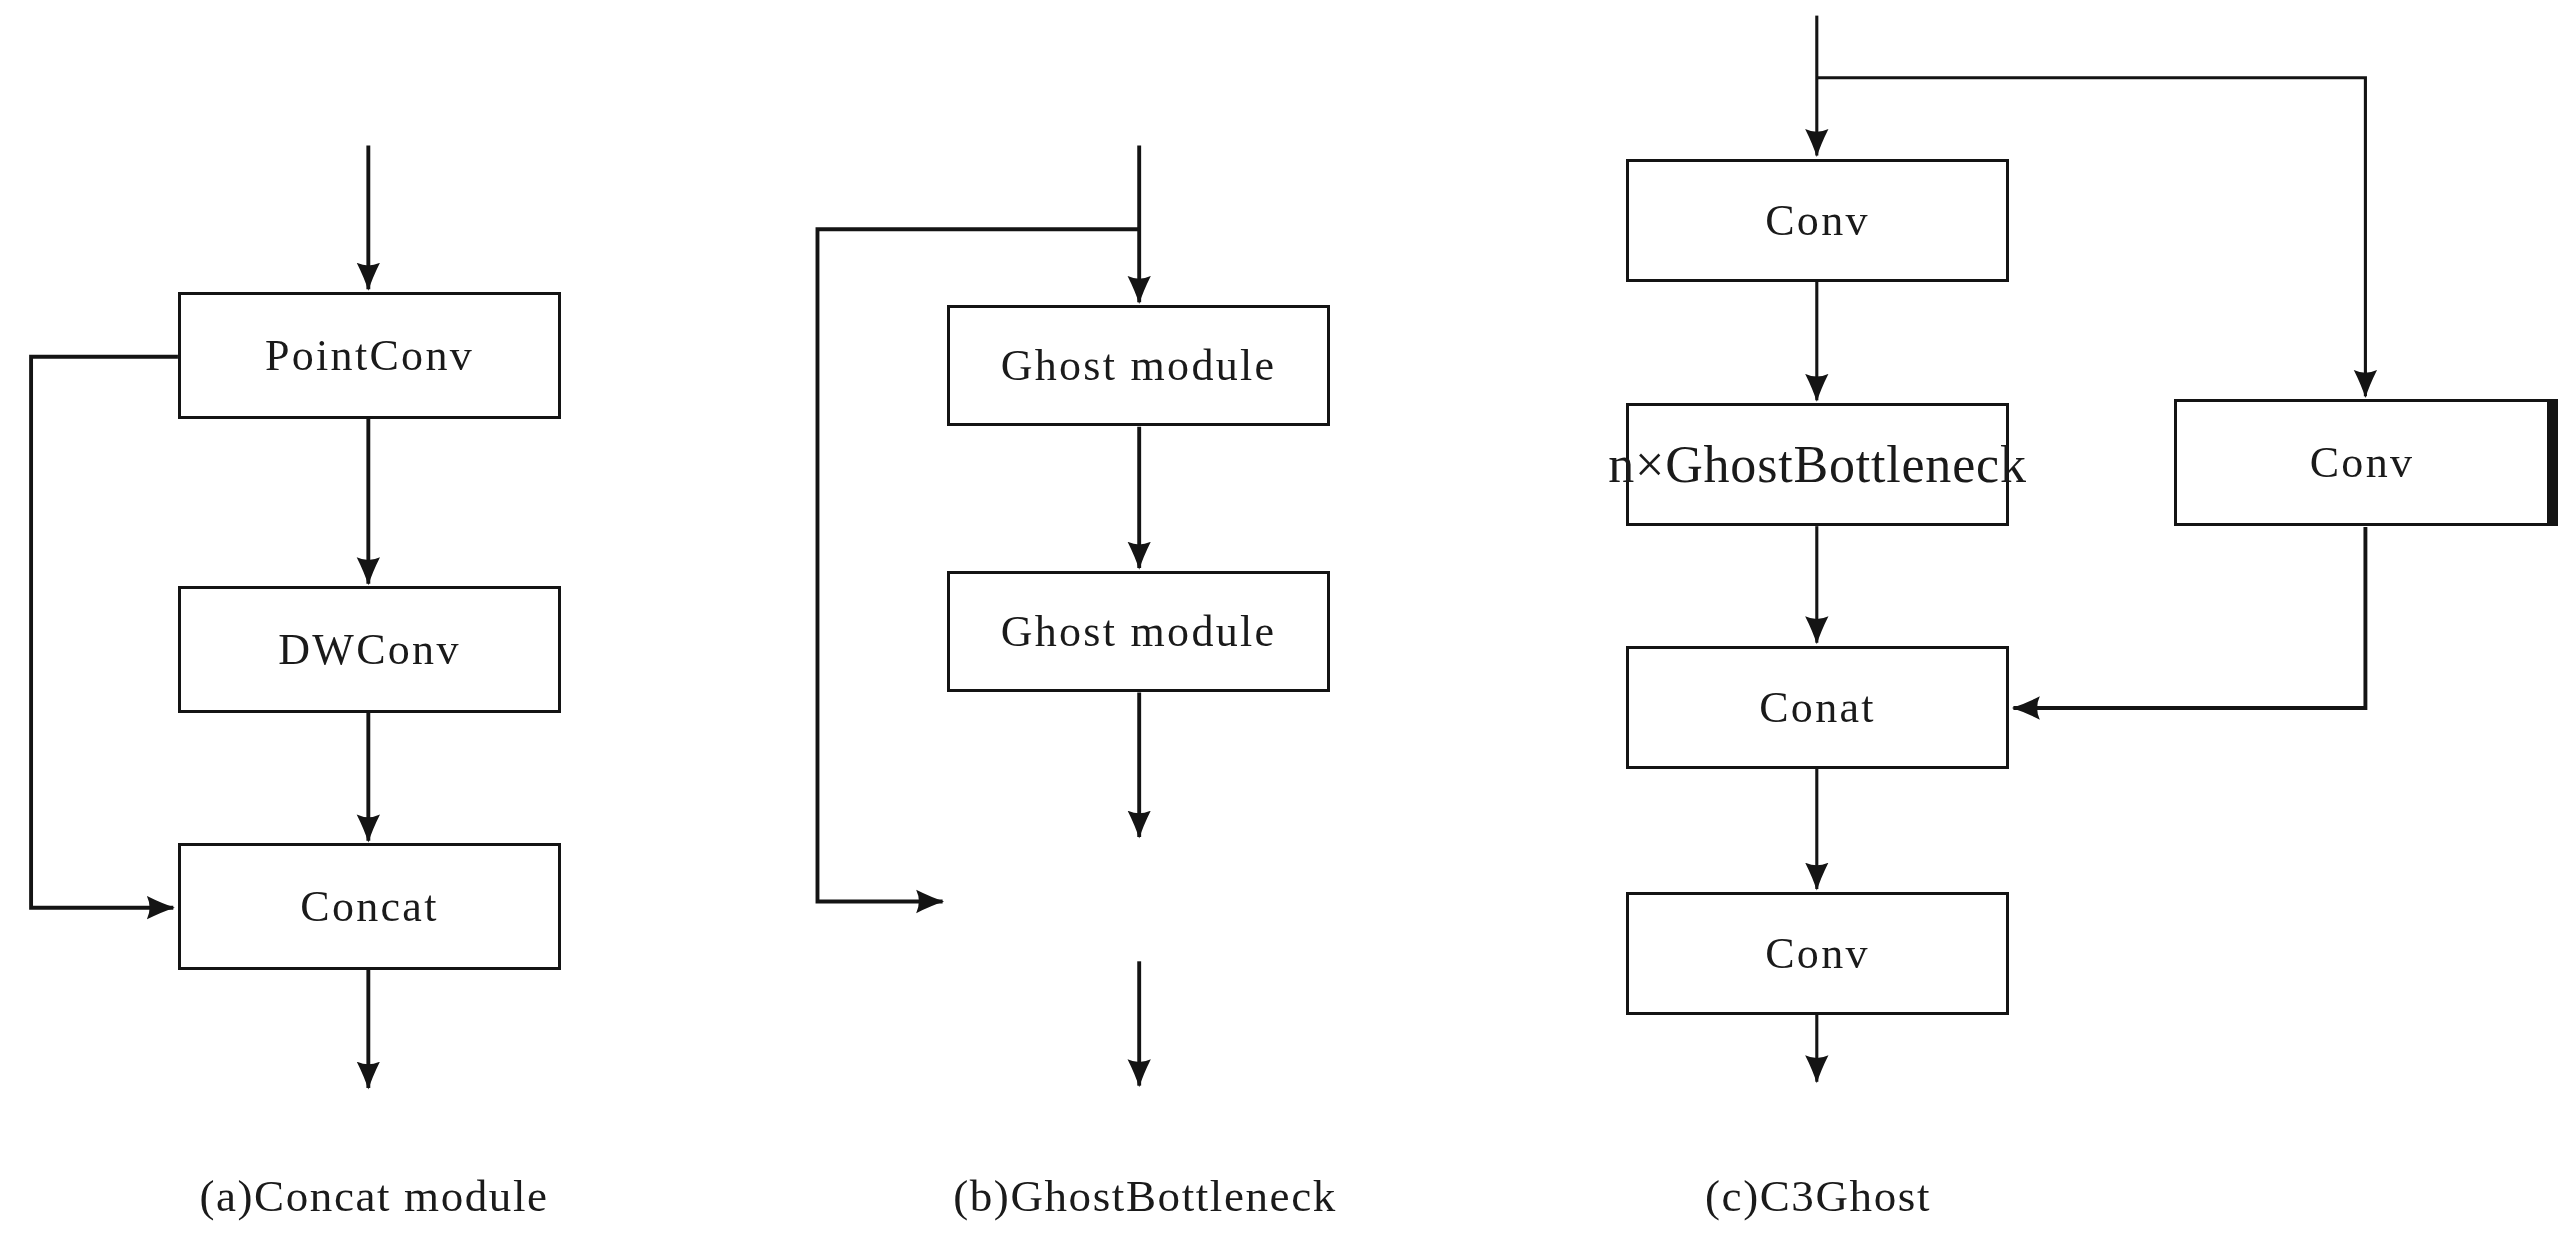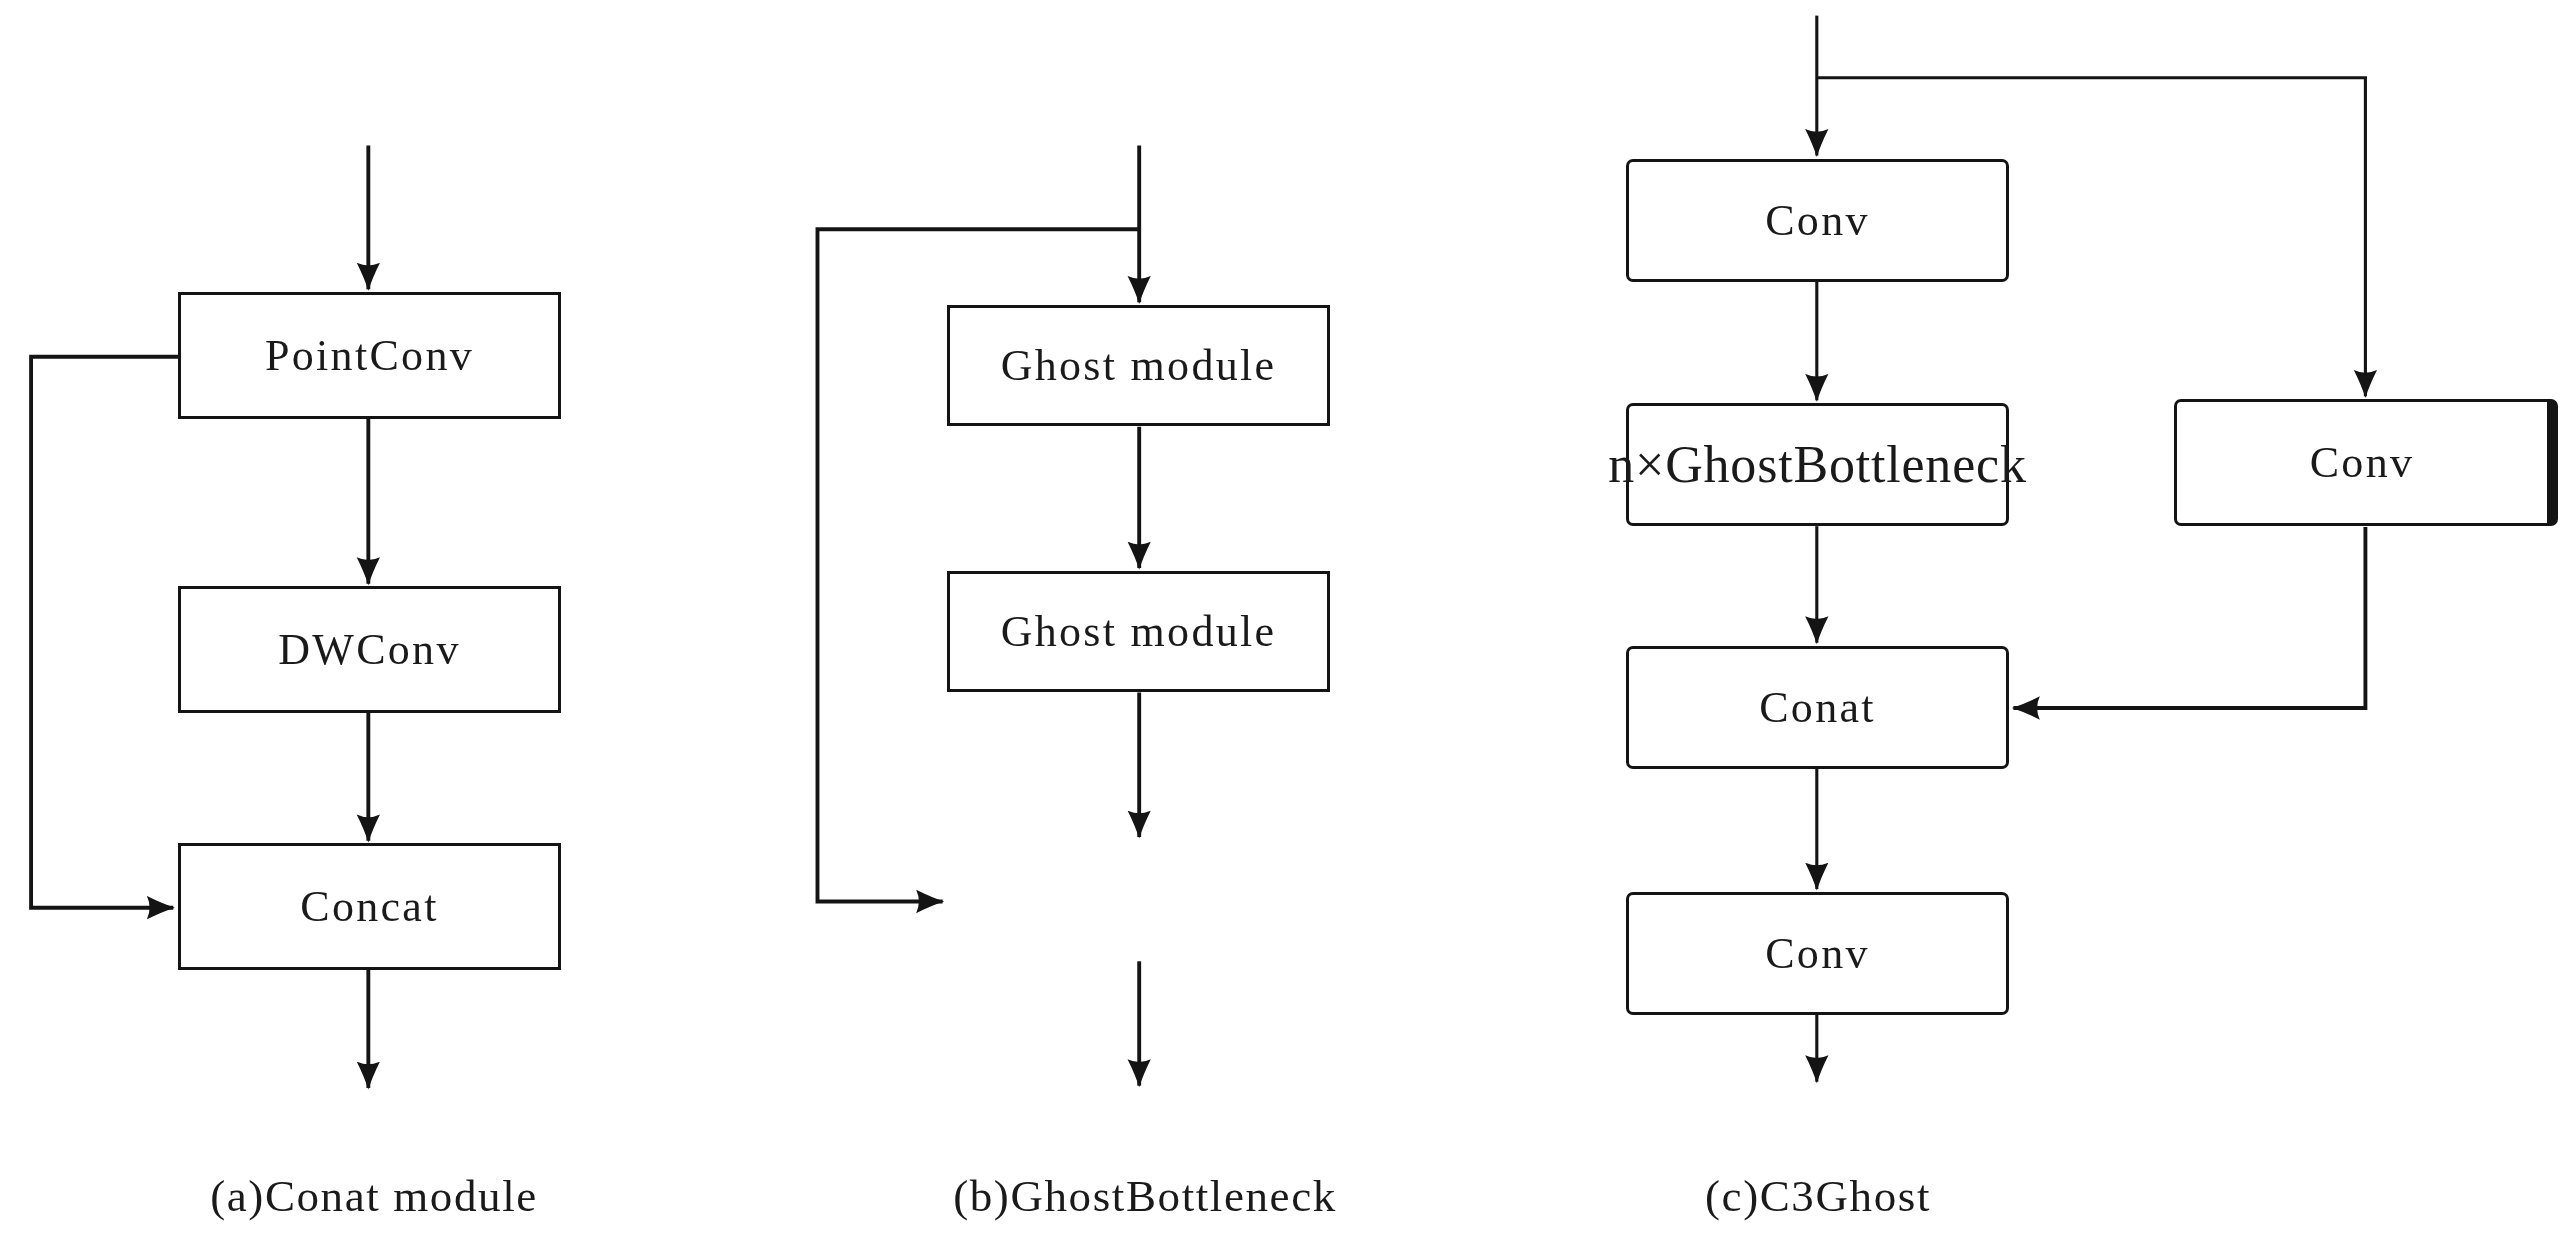--- a/index.html
+++ b/index.html
@@ -39,21 +39,20 @@
     border: 3.9px solid #141414;
     display: flex;
     align-items: center;
     justify-content: center;
     font-size: 44px;
     letter-spacing: 2.3px;
     white-space: nowrap;
   }
   .node--c {
     border-width: 3.1px;
-    border-radius: 7px;
   }
   .node--tight {
     font-size: 52px;
     letter-spacing: 0.8px;
   }
   .node--thick-right {
     border-right-width: 11px;
   }
   .caption {
     position: absolute;
@@ -92,21 +91,21 @@
     <line class="edge edge--thin" x1="2338" y1="362" x2="2338" y2="515" marker-end="url(#ah)"></line>
     <line class="edge edge--thin" x1="2338" y1="677" x2="2338" y2="827" marker-end="url(#ah)"></line>
     <polyline class="edge" points="3044,678 3044,911 2591,911" marker-end="url(#ah)"></polyline>
     <line class="edge edge--thin" x1="2338" y1="989" x2="2338" y2="1144" marker-end="url(#ah)"></line>
     <line class="edge edge--thin" x1="2338" y1="1306" x2="2338" y2="1392" marker-end="url(#ah)"></line>
   </svg>
 
   <div class="node" style="left:178px; top:586px; width:383px; height:127px;">DWConv</div>
   <div class="node" style="left:178px; top:292px; width:383px; height:127px;">PointConv</div>
   <div class="node" style="left:178px; top:843px; width:383px; height:127px;">Concat</div>
-  <div class="caption" style="left:374px; top:1170px;">(a)Conat module</div>
+  <div class="caption" style="left:374px; top:1170px;">(a)Concat module</div>
 
   <div class="node" style="left:947px; top:305px; width:383px; height:121px;">Ghost module</div>
   <div class="node" style="left:947px; top:571px; width:383px; height:121px;">Ghost module</div>
   <div class="caption" style="left:1145px; top:1170px;">(b)GhostBottleneck</div>
 
   <div class="node node--c" style="left:1626px; top:159px; width:383px; height:123px;">Conv</div>
   <div class="node node--c node--tight" style="left:1626px; top:403px; width:383px; height:123px;">n×GhostBottleneck</div>
   <div class="node node--c node--thick-right" style="left:2174px; top:399px; width:384px; height:127px;">Conv</div>
   <div class="node node--c" style="left:1626px; top:646px; width:383px; height:123px;">Conat</div>
   <div class="node node--c" style="left:1626px; top:892px; width:383px; height:123px;">Conv</div>

